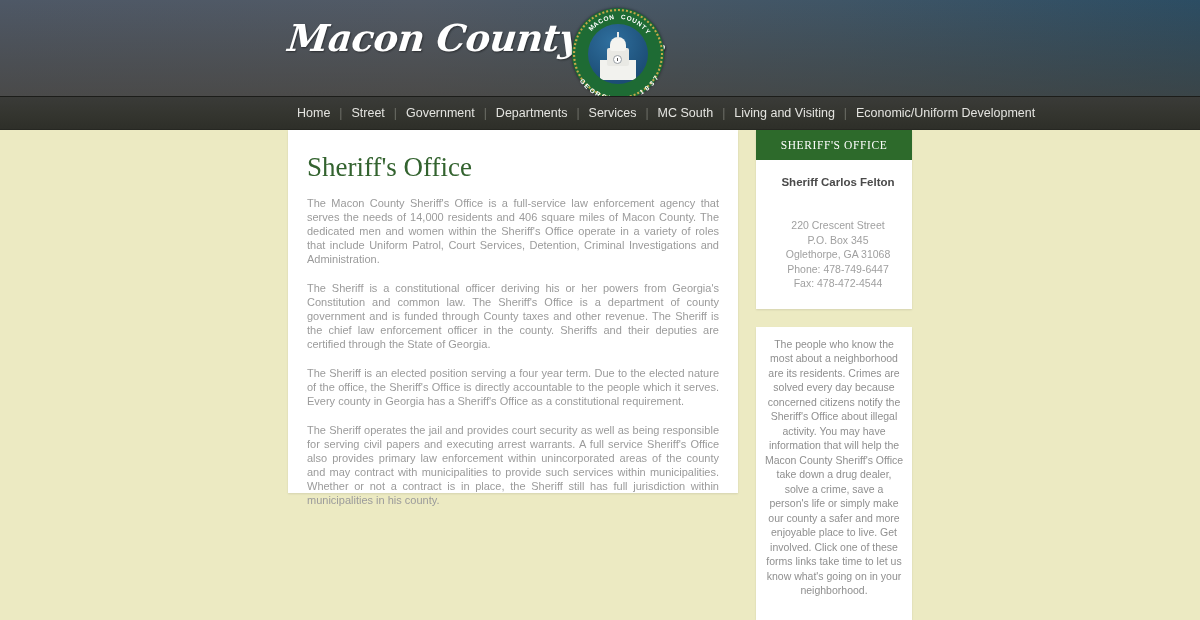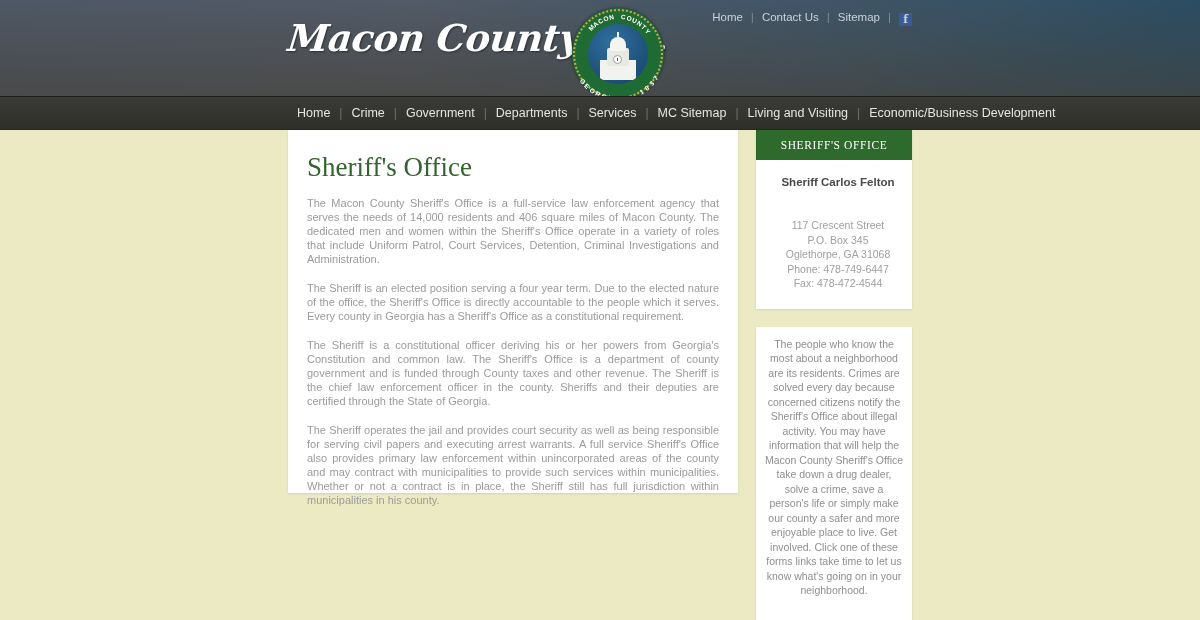--- a/index.html
+++ b/index.html
@@ -345,72 +345,63 @@
         </div>
       <div class="inner">
         <div class="bldg-base"></div>
         <div class="bldg-mid"></div>
         <div class="bldg-dome"></div>
         <div class="bldg-spire"></div>
         <div class="clock"></div>
       </div>
     </div>
 
-    <div class="top-links">
-      <a class="top-link" href="#">Home</a>
-      <span class="sep">|</span>
-      <a class="top-link" href="#">Contact Us</a>
-      <span class="sep">|</span>
-      <a class="top-link" href="#">Sitemap</a>
-      <span class="sep">|</span>
-      <a class="fb-icon" href="#">f</a>
-    </div>
 
 
   </div>
 </div>
 
 <div class="navbar">
   <div class="nav-inner">
     <a class="nav-item" href="#">Home</a>
     <span class="nav-sep">|</span>
-    <a class="nav-item" href="#">Crime</a>
+    <a class="nav-item" href="#">Street</a>
     <span class="nav-sep">|</span>
     <a class="nav-item" href="#">Government</a>
     <span class="nav-sep">|</span>
     <a class="nav-item" href="#">Departments</a>
     <span class="nav-sep">|</span>
     <a class="nav-item" href="#">Services</a>
     <span class="nav-sep">|</span>
-    <a class="nav-item" href="#">MC Sitemap</a>
+    <a class="nav-item" href="#">MC South</a>
     <span class="nav-sep">|</span>
     <a class="nav-item" href="#">Living and Visiting</a>
     <span class="nav-sep">|</span>
-    <a class="nav-item" href="#">Economic/Business Development</a>
+    <a class="nav-item" href="#">Economic/Uniform Development</a>
   </div>
 </div>
 
 <div class="page">
   <div class="page-inner">
 
     <div class="content-card">
       <h1 class="page-title">Sheriff's Office</h1>
       <p class="body-p">The Macon County Sheriff's Office is a full-service law enforcement agency that serves the needs of 14,000 residents and 406 square miles of Macon County. The dedicated men and women within the Sheriff's Office operate in a variety of roles that include Uniform Patrol, Court Services, Detention, Criminal Investigations and Administration.</p>
+      <p class="body-p">The Sheriff is a constitutional officer deriving his or her powers from Georgia's Constitution and common law. The Sheriff's Office is a department of county government and is funded through County taxes and other revenue.  The Sheriff is the chief law enforcement officer in the county. Sheriffs and their deputies are certified through the State of Georgia.</p>
       <p class="body-p">The Sheriff is an elected position serving a four year term. Due to the elected nature of the office, the Sheriff's Office is directly accountable to the people which it serves. Every county in Georgia has a Sheriff's Office as a constitutional requirement.</p>
-      <p class="body-p">The Sheriff is a constitutional officer deriving his or her powers from Georgia's Constitution and common law. The Sheriff's Office is a department of county government and is funded through County taxes and other revenue.  The Sheriff is the chief law enforcement officer in the county. Sheriffs and their deputies are certified through the State of Georgia.</p>
       <p class="body-p">The Sheriff operates the jail and provides court security as well as being responsible for serving civil papers and executing arrest warrants. A full service Sheriff's Office also provides primary law enforcement within unincorporated areas of the county and may contract with municipalities to provide such services within municipalities. Whether or not a contract is in place, the Sheriff still has full jurisdiction within municipalities in his county.</p>
     </div>
 
     <div class="sidebar">
 
       <div class="panel">
         <div class="panel-head">Sheriff's Office</div>
         <div class="panel-body">
           <div class="officer-name">Sheriff Carlos Felton</div>
-          <div class="contact-line">117 Crescent Street</div>
+          <div class="contact-line">220 Crescent Street</div>
           <div class="contact-line">P.O. Box 345</div>
           <div class="contact-line">Oglethorpe, GA 31068</div>
           <div class="contact-line">Phone: 478-749-6447</div>
           <div class="contact-line">Fax: 478-472-4544</div>
         </div>
       </div>
 
       <div class="panel">
         <div class="tips-body">
           <p class="tips-text">The people who know the most about a neighborhood are its residents. Crimes are solved every day because concerned citizens notify the Sheriff's Office about illegal activity. You may have information that will help the Macon County Sheriff's Office take down a drug dealer, solve a crime, save a person's life or simply make our county a safer and more enjoyable place to live. Get involved. Click one of these forms links take time to let us know what's going on in your neighborhood.</p>

